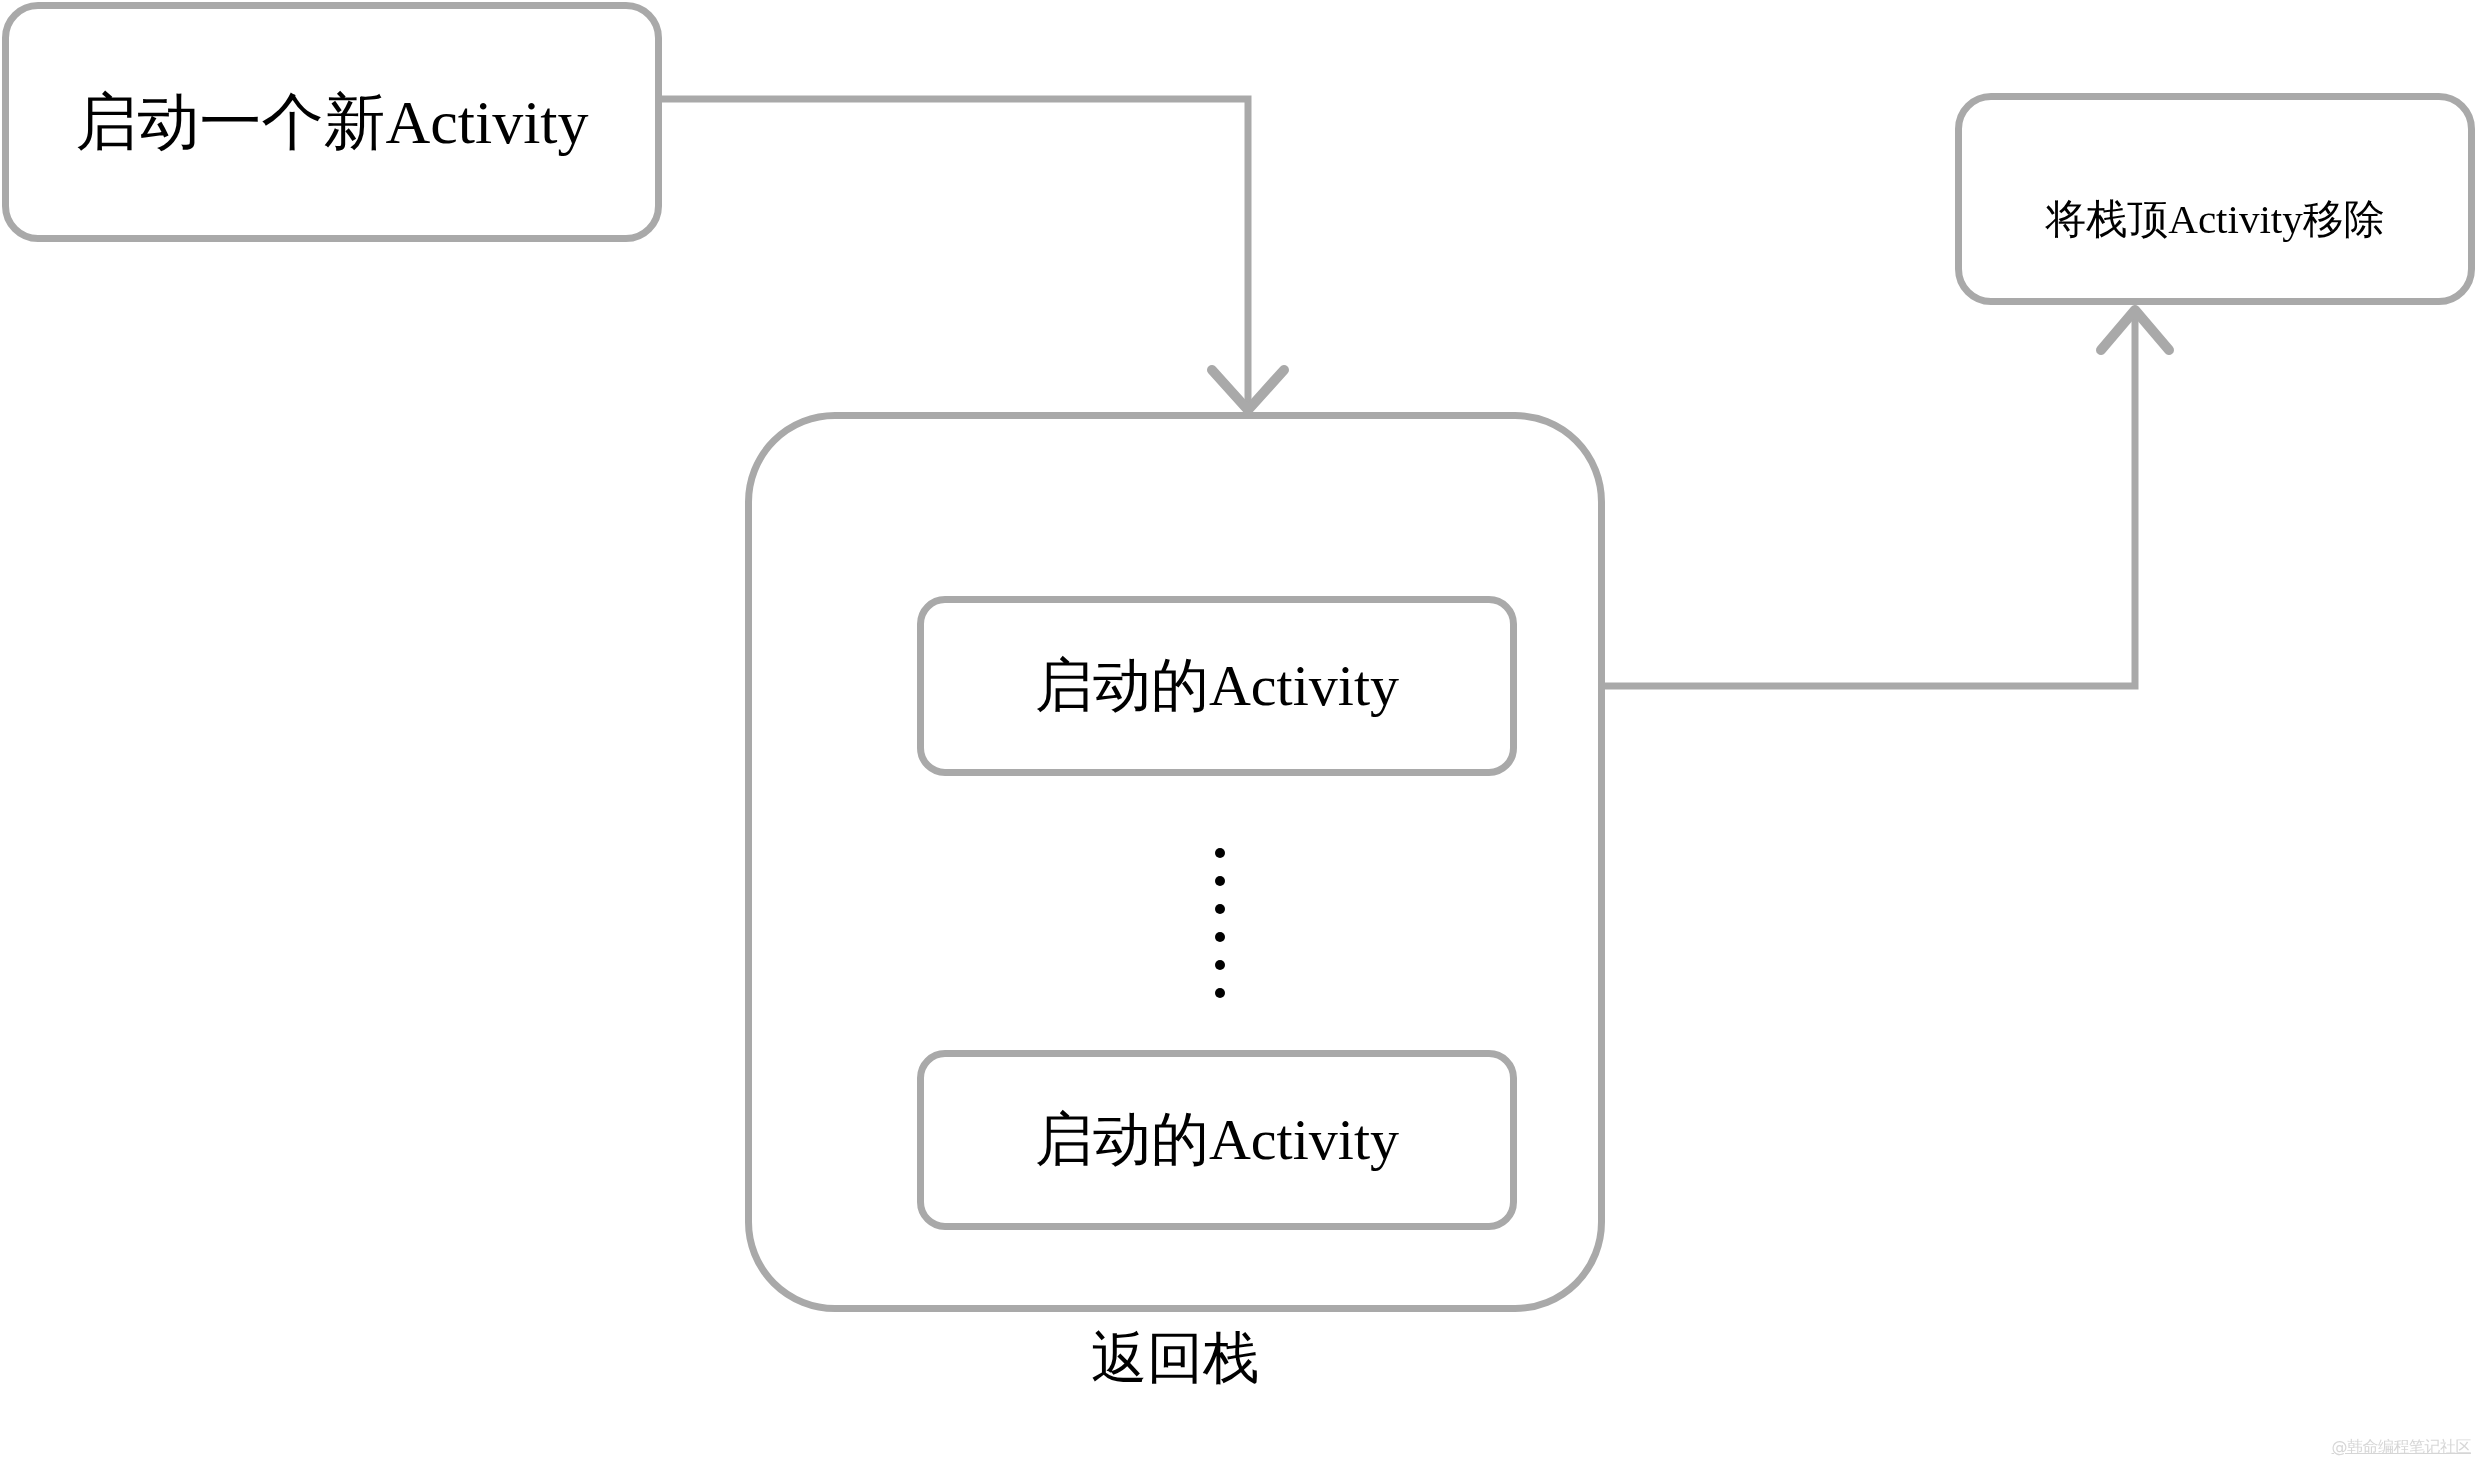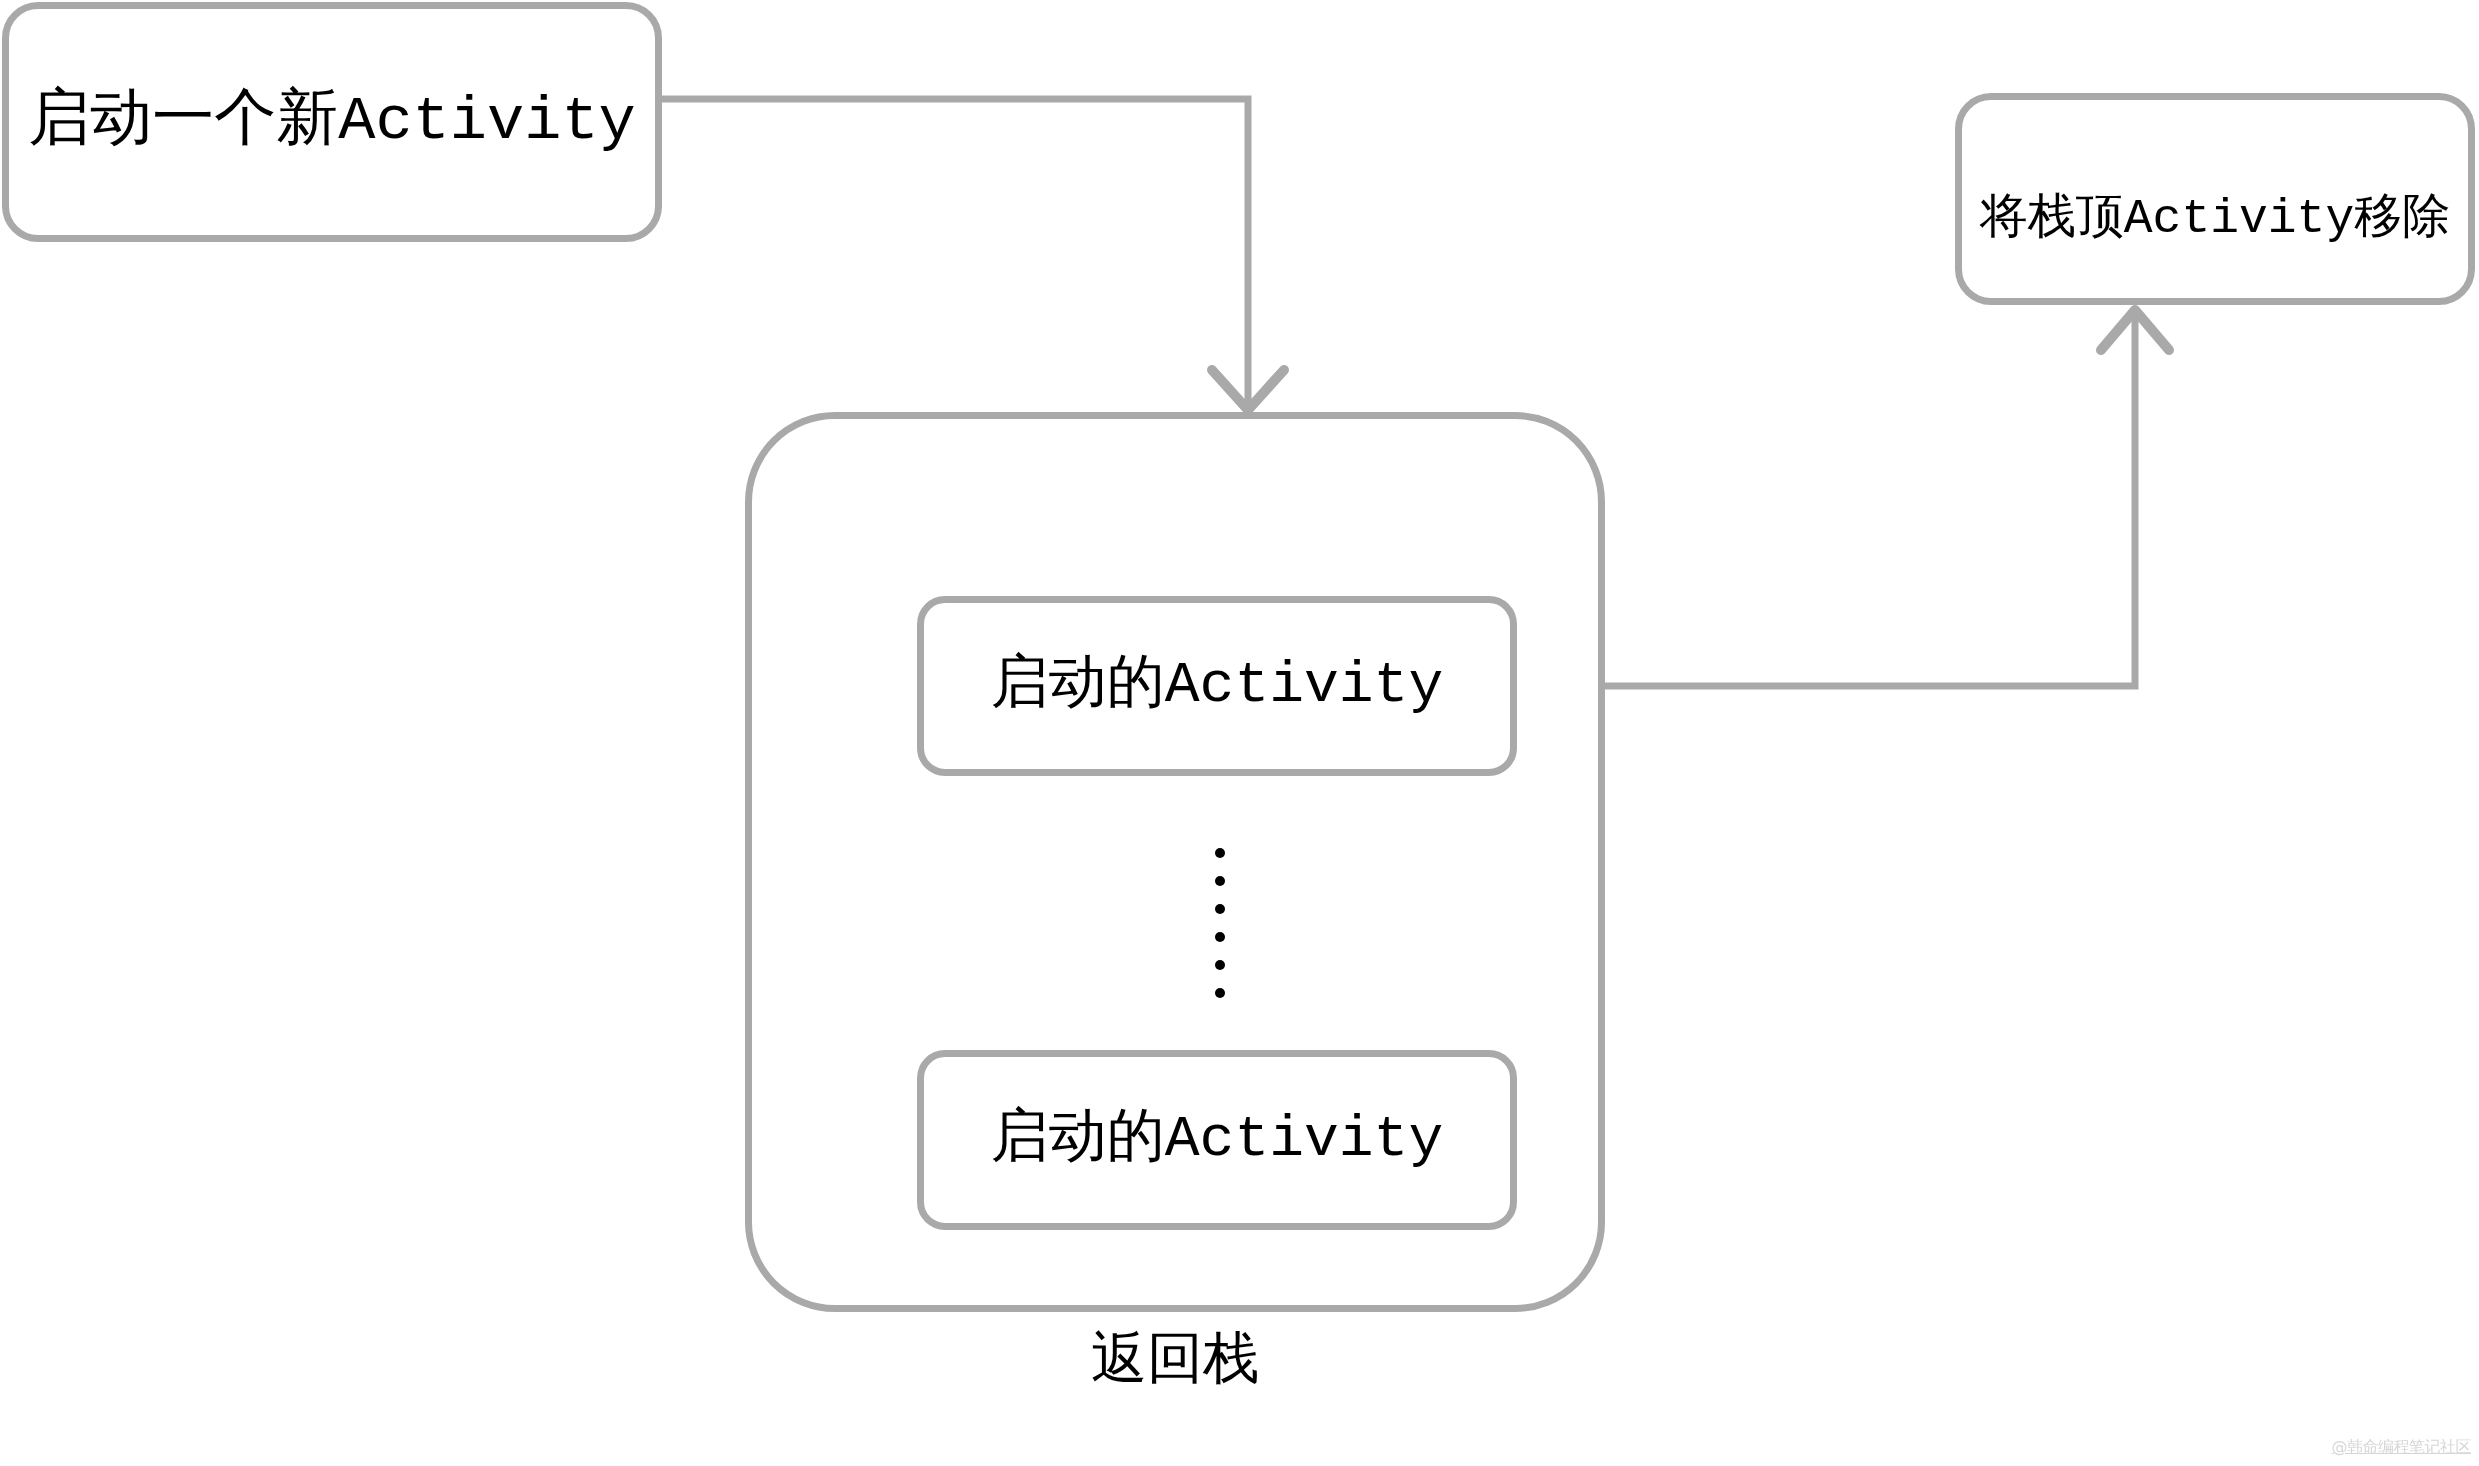--- a/index.html
+++ b/index.html
@@ -18,21 +18,20 @@
     overflow: hidden;
   }
   .box {
     position: absolute;
     box-sizing: border-box;
     background: #ffffff;
     border: 7px solid #a9a9a9;
     display: flex;
     align-items: center;
     justify-content: center;
-    font-family: Liberation Mono, monospace;
   }
   .box-label {
     color: #000000;
     white-space: nowrap;
     line-height: 1;
   }
 
   
   #box-start-new {
     left: 2px;
@@ -47,21 +46,21 @@
 
   
   #box-pop-top {
     left: 1955px;
     top: 93px;
     width: 520px;
     height: 212px;
     border-radius: 36px;
   }
   #box-pop-top .box-label {
-    font-size: 48px;
+    font-size: 41px;
     margin-top: 40px;
   }
 
   
   #back-stack {
     position: absolute;
     left: 745px;
     top: 412px;
     width: 860px;
     height: 900px;

